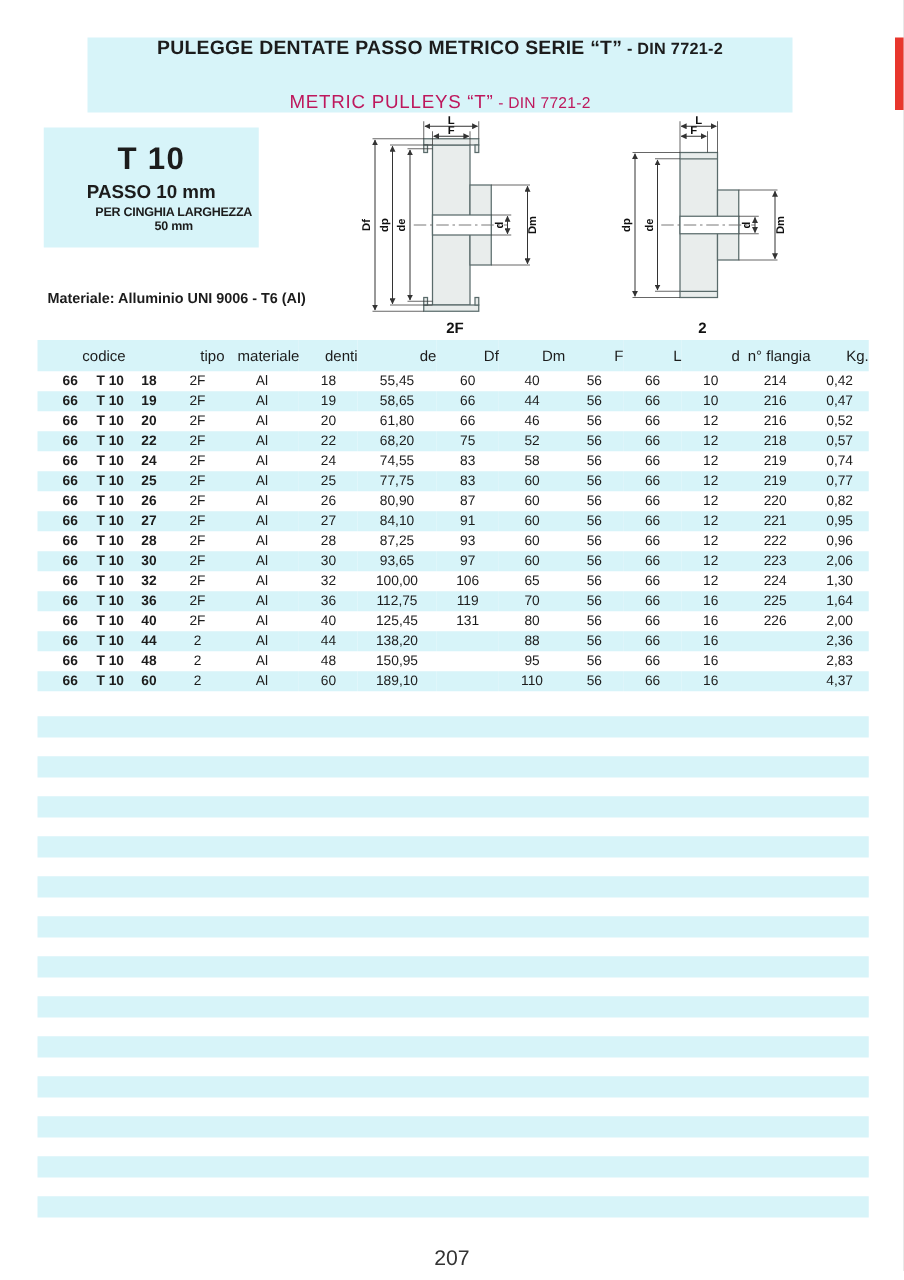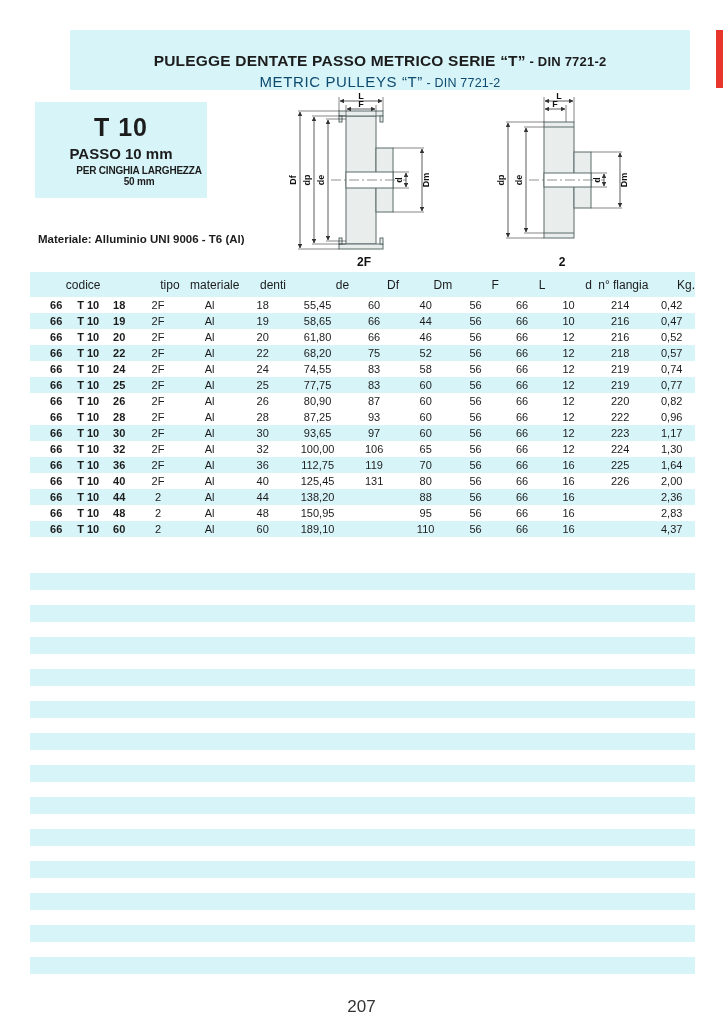--- a/index.html
+++ b/index.html
@@ -1,26 +1,26 @@
 <!DOCTYPE html>
 <html style="--cyan: #d7f4f9; --red: #e8362d;"><head>
 <meta charset="utf-8">
 <style>
   :root{ --cyan:#d7f4f9; --red:#e8362d; --ink:#1c1c1c; }
   *{ margin:0; padding:0; box-sizing:border-box; }
   body{ background:#888; font-family:"Liberation Sans", sans-serif; color:var(--ink); }
   .page{ position:relative; width:723px; height:1024px; background:#fff; margin:0 auto; overflow:hidden; }
 
   
-  .header-band{ position:absolute; left:70px; top:30px; width:620px; height:60px;
-    background:var(--cyan); display:flex; flex-direction:column; justify-content:flex-end;
+  .header-band{ position:absolute; left:70px; top:30px; width:564px; height:60px;
+    background:var(--cyan); display:flex; flex-direction:column; justify-content:space-between;
     align-items:center; gap:3px; }
   .title-it{ font-size:15.5px; font-weight:700; letter-spacing:.2px; }
   .title-it .suffix{ font-size:13px; }
-  .title-en{ font-size:15px; font-weight:400; letter-spacing:.6px; color:#0c4a6e; }
+  .title-en{ font-size:15px; font-weight:400; letter-spacing:.6px; color:#be185d; }
   .title-en .suffix{ font-size:12.5px; letter-spacing:.2px; }
 
   .edge-tab{ position:absolute; left:716px; top:30px; width:7px; height:58px; background:var(--red); }
 
   
   .info-box{ position:absolute; left:35px; top:102px; width:172px; height:96px;
     background:var(--cyan); display:flex; flex-direction:column; align-items:center;
     justify-content:center; gap:3px; text-align:center; }
   .info-series{ font-size:25px; font-weight:700; letter-spacing:1px; }
   .info-pitch{ font-size:15px; font-weight:700; }
@@ -306,20 +306,34 @@
           <td>26</td>
           <td>80,90</td>
           <td>87</td>
           <td>60</td>
           <td>56</td>
           <td>66</td>
           <td>12</td>
           <td>220</td>
           <td>0,82</td>
         </tr>
+        <tr class="alt">
+          <td class="codice"><span class="c0">66</span><span class="c1">T 10</span><span class="c2">27</span></td>
+          <td>2F</td>
+          <td>Al</td>
+          <td>27</td>
+          <td>84,10</td>
+          <td>91</td>
+          <td>60</td>
+          <td>56</td>
+          <td>66</td>
+          <td>12</td>
+          <td>221</td>
+          <td>0,95</td>
+        </tr>
         <tr>
           <td class="codice"><span class="c0">66</span><span class="c1">T 10</span><span class="c2">28</span></td>
           <td>2F</td>
           <td>Al</td>
           <td>28</td>
           <td>87,25</td>
           <td>93</td>
           <td>60</td>
           <td>56</td>
           <td>66</td>
@@ -332,21 +346,21 @@
           <td>2F</td>
           <td>Al</td>
           <td>30</td>
           <td>93,65</td>
           <td>97</td>
           <td>60</td>
           <td>56</td>
           <td>66</td>
           <td>12</td>
           <td>223</td>
-          <td>1,17</td>
+          <td>2,06</td>
         </tr>
         <tr>
           <td class="codice"><span class="c0">66</span><span class="c1">T 10</span><span class="c2">32</span></td>
           <td>2F</td>
           <td>Al</td>
           <td>32</td>
           <td>100,00</td>
           <td>106</td>
           <td>65</td>
           <td>56</td>

